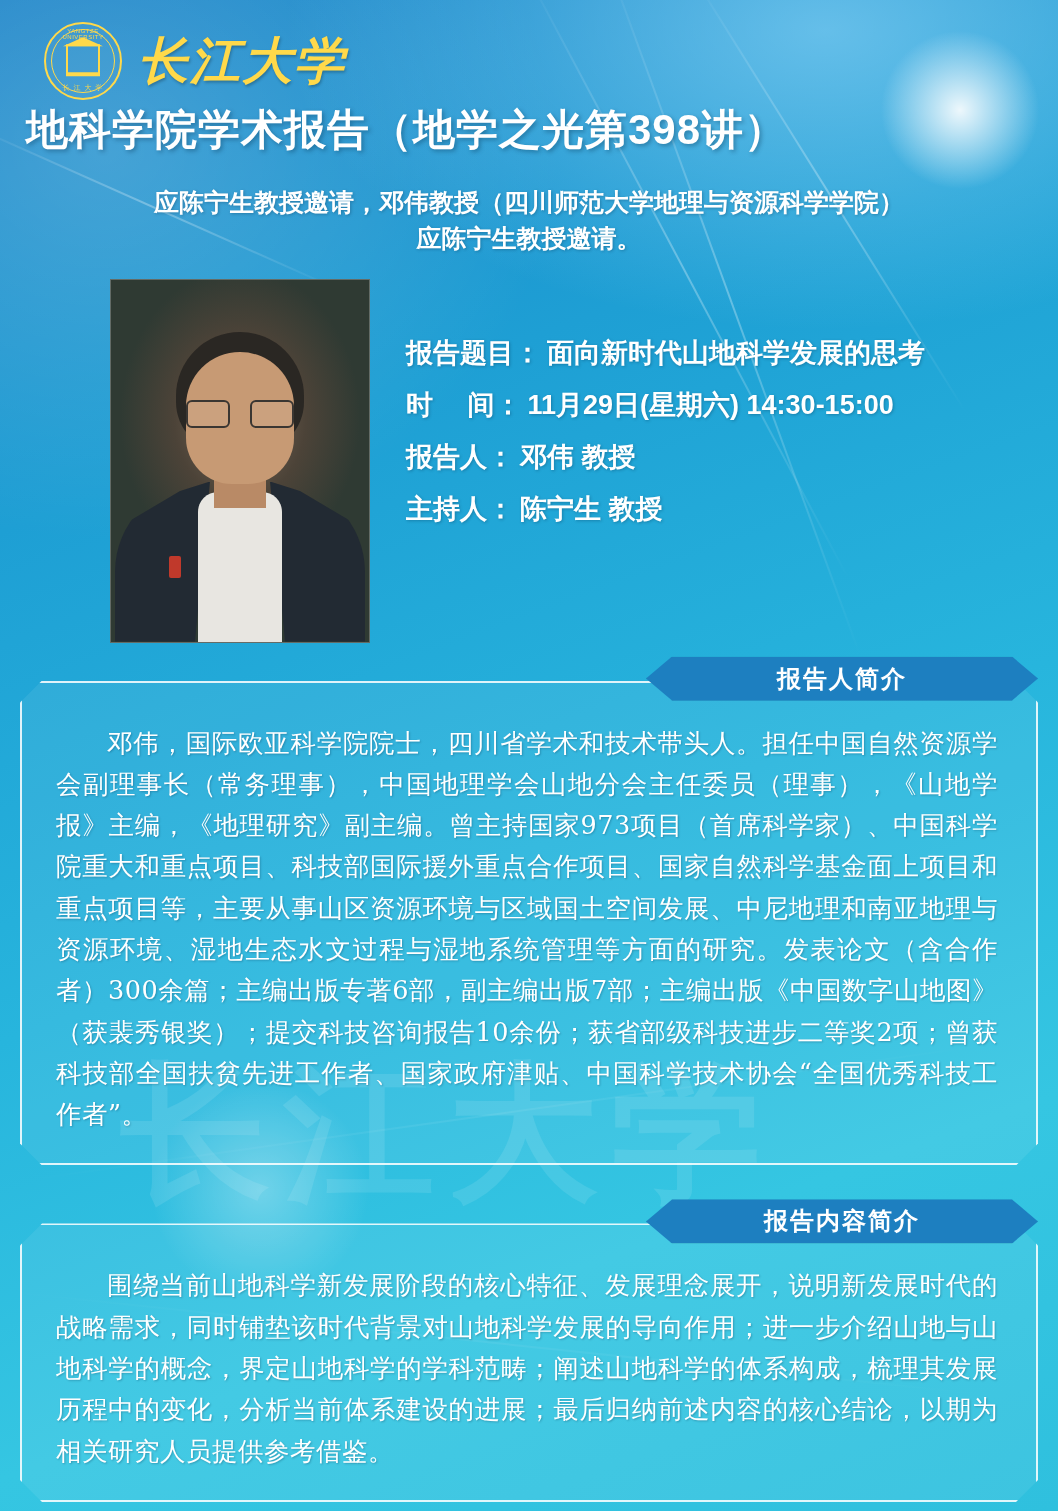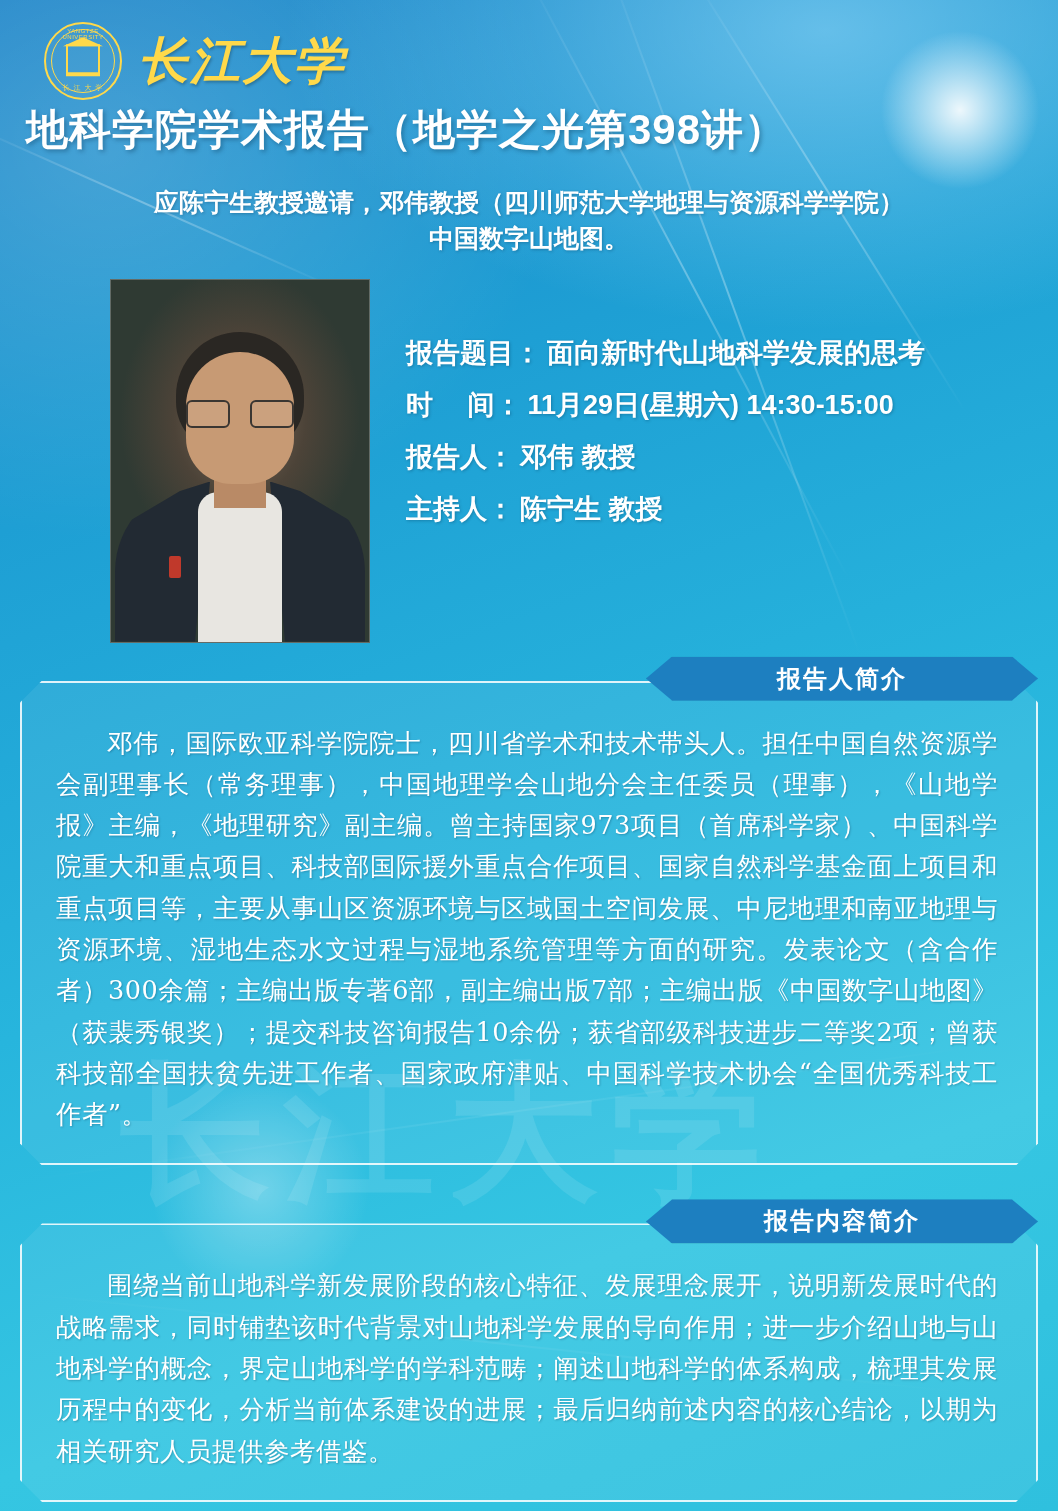--- a/index.html
+++ b/index.html
@@ -324,21 +324,21 @@
         <div class="bldg"></div>
         <div class="seal-bot-text">长 江 大 学</div>
       </div>
       <div class="uni-name">长江大学</div>
     </div>
 
     <div class="main-title">地科学院学术报告（地学之光第398讲）</div>
 
     <div class="invite-line">
       <div>应陈宁生教授邀请，邓伟教授（四川师范大学地理与资源科学学院）</div>
-      <div>中国数字山地图。</div>
+      <div>应陈宁生教授邀请。</div>
     </div>
   </div>
 
   <div class="info-zone">
     <div class="portrait">
       <div class="jacket"></div>
       <div class="shirt"></div>
       <div class="neck"></div>
       <div class="hair"></div>
       <div class="face"></div>

